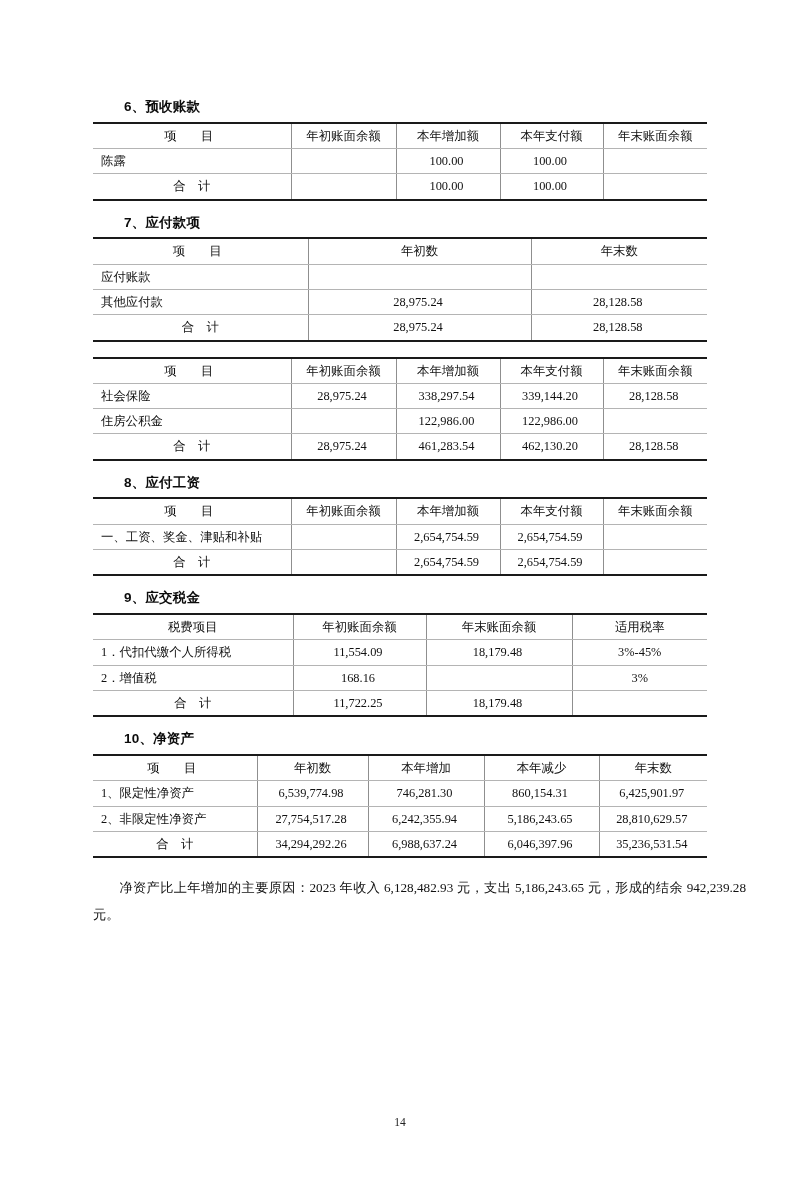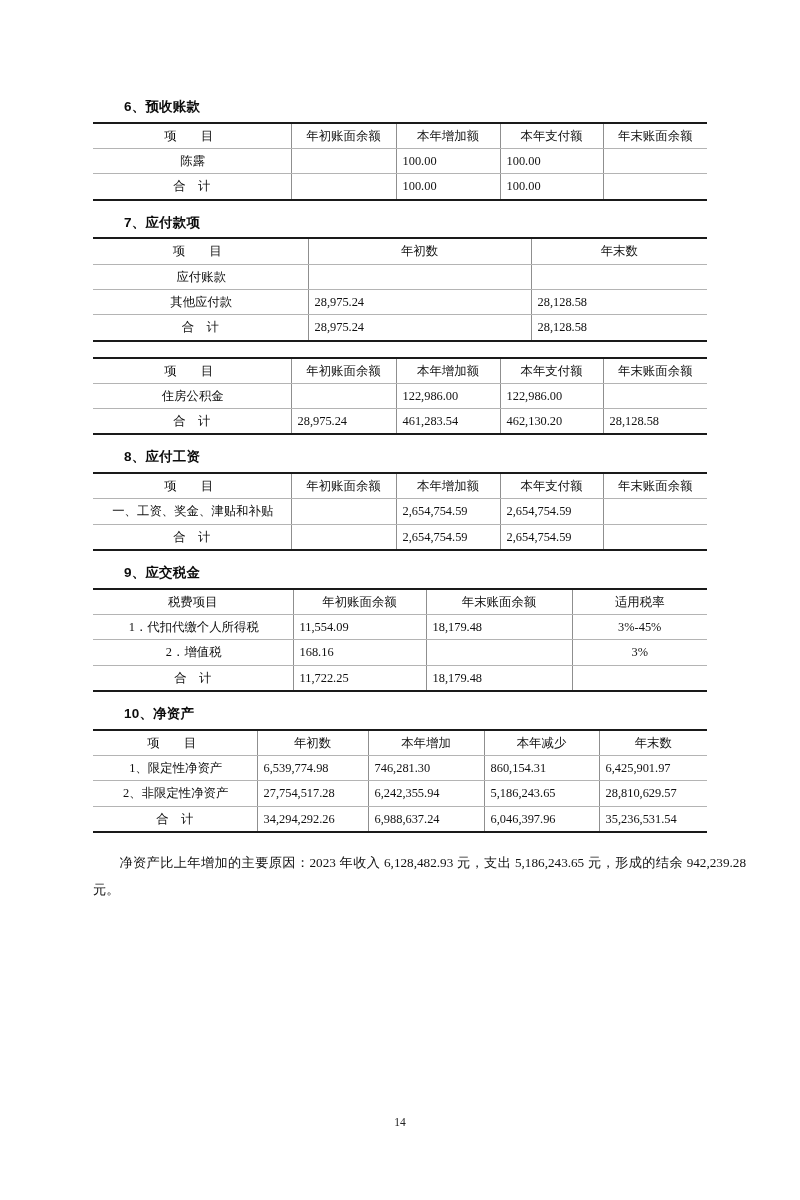--- a/index.html
+++ b/index.html
@@ -67,22 +67,22 @@
   table.ftable thead tr th {
     border-bottom: 0.8px solid #b4b4b4;
   }
   table.ftable tbody tr:last-child td { border-bottom: none; }
 
   
   table.ftable td + td,
   table.ftable th + th {
     border-left: 0.8px solid #8f8f8f;
   }
-  .c-left   { text-align: center;  padding-left: 8px !important; }
-  .c-right  { text-align: left; padding-right: 9px !important; }
+  .c-left   { text-align: left;  padding-left: 8px !important; }
+  .c-right  { text-align: center; padding-right: 9px !important; }
   .c-center { text-align: center; }
 
   .hdr { }
 
   .total-label { text-align: center; }
 
   
   .spaced { letter-spacing: 6px; padding-left: 6px; }
 
   
@@ -199,20 +199,27 @@
         <tr>
           <th class="hdr spaced">项　目</th>
           <th class="hdr">年初账面余额</th>
           <th class="hdr">本年增加额</th>
           <th class="hdr">本年支付额</th>
           <th class="hdr">年末账面余额</th>
         </tr>
       </thead>
       <tbody>
         <tr>
+          <td class="c-left">社会保险</td>
+          <td class="c-right">28,975.24</td>
+          <td class="c-right">338,297.54</td>
+          <td class="c-right">339,144.20</td>
+          <td class="c-right">28,128.58</td>
+        </tr>
+        <tr>
           <td class="c-left">住房公积金</td>
           <td class="c-right"></td>
           <td class="c-right">122,986.00</td>
           <td class="c-right">122,986.00</td>
           <td class="c-right"></td>
         </tr>
         <tr>
           <td class="total-label">合　计</td>
           <td class="c-right">28,975.24</td>
           <td class="c-right">461,283.54</td>

